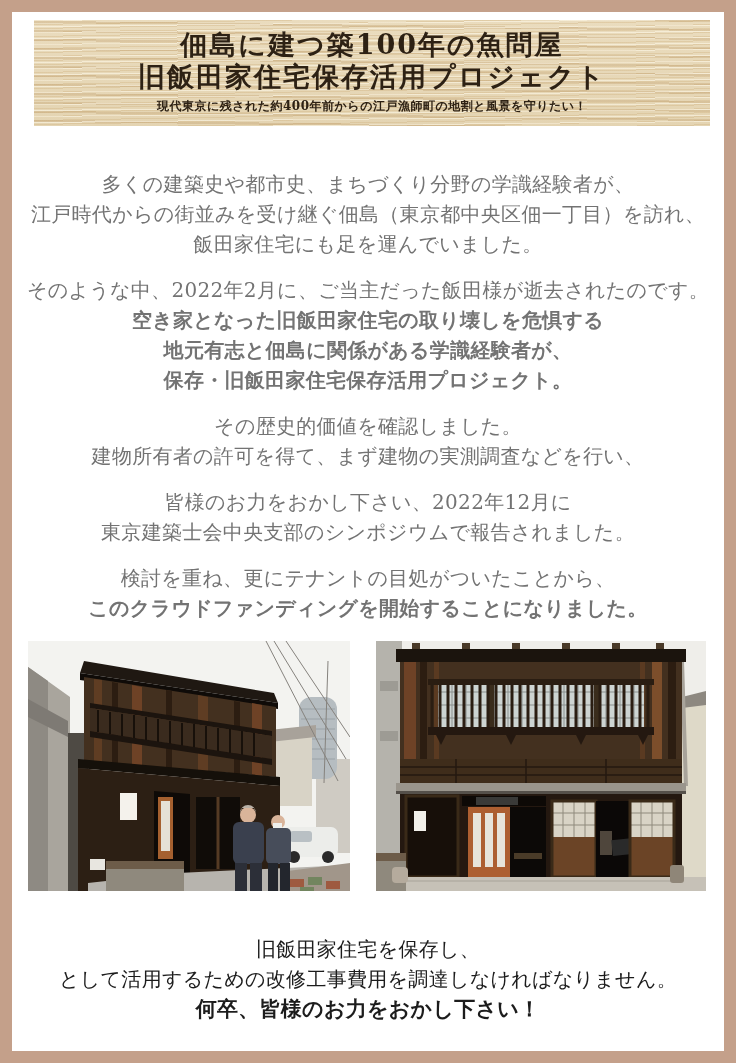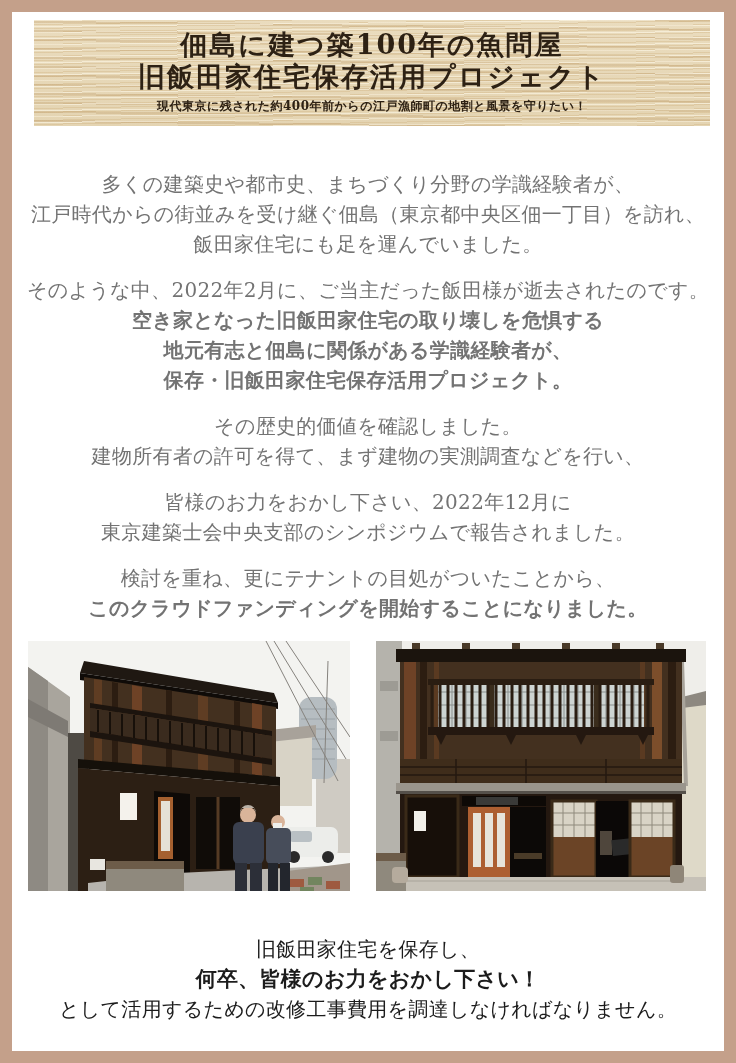--- a/index.html
+++ b/index.html
@@ -339,17 +339,17 @@
         <rect x="0" y="212" width="30" height="8" fill="#6d5c49"></rect>
         <rect x="16" y="226" width="16" height="16" rx="4" fill="#b5ab9d"></rect>
         <rect x="294" y="224" width="14" height="18" rx="3" fill="#8f8678"></rect>
       </g>
     </svg>
 
   </div>
 
   <footer class="footer bodytext" id="footer">
       <span class="line">旧飯田家住宅を保存し、</span>
+      <span class="line">として活用するための改修工事費用を調達しなければなりません。</span>
       <span class="line b">何卒、皆様のお力をおかし下さい！</span>
-      <span class="line">として活用するための改修工事費用を調達しなければなりません。</span>
     </footer>
 
 </div>
 
 </body></html>

